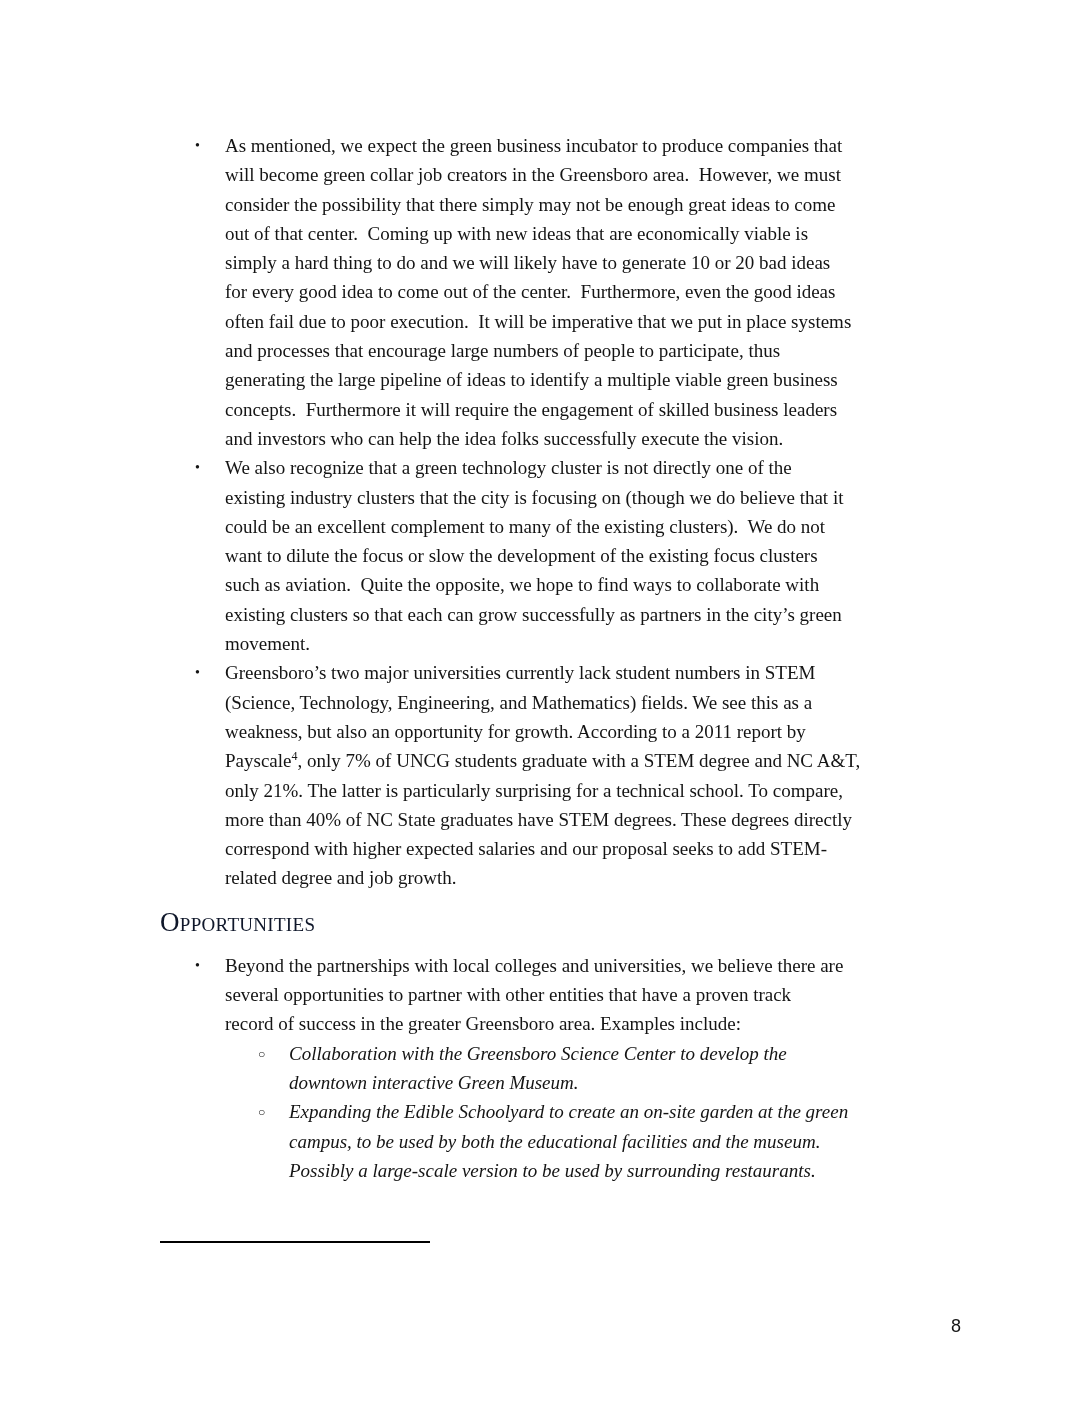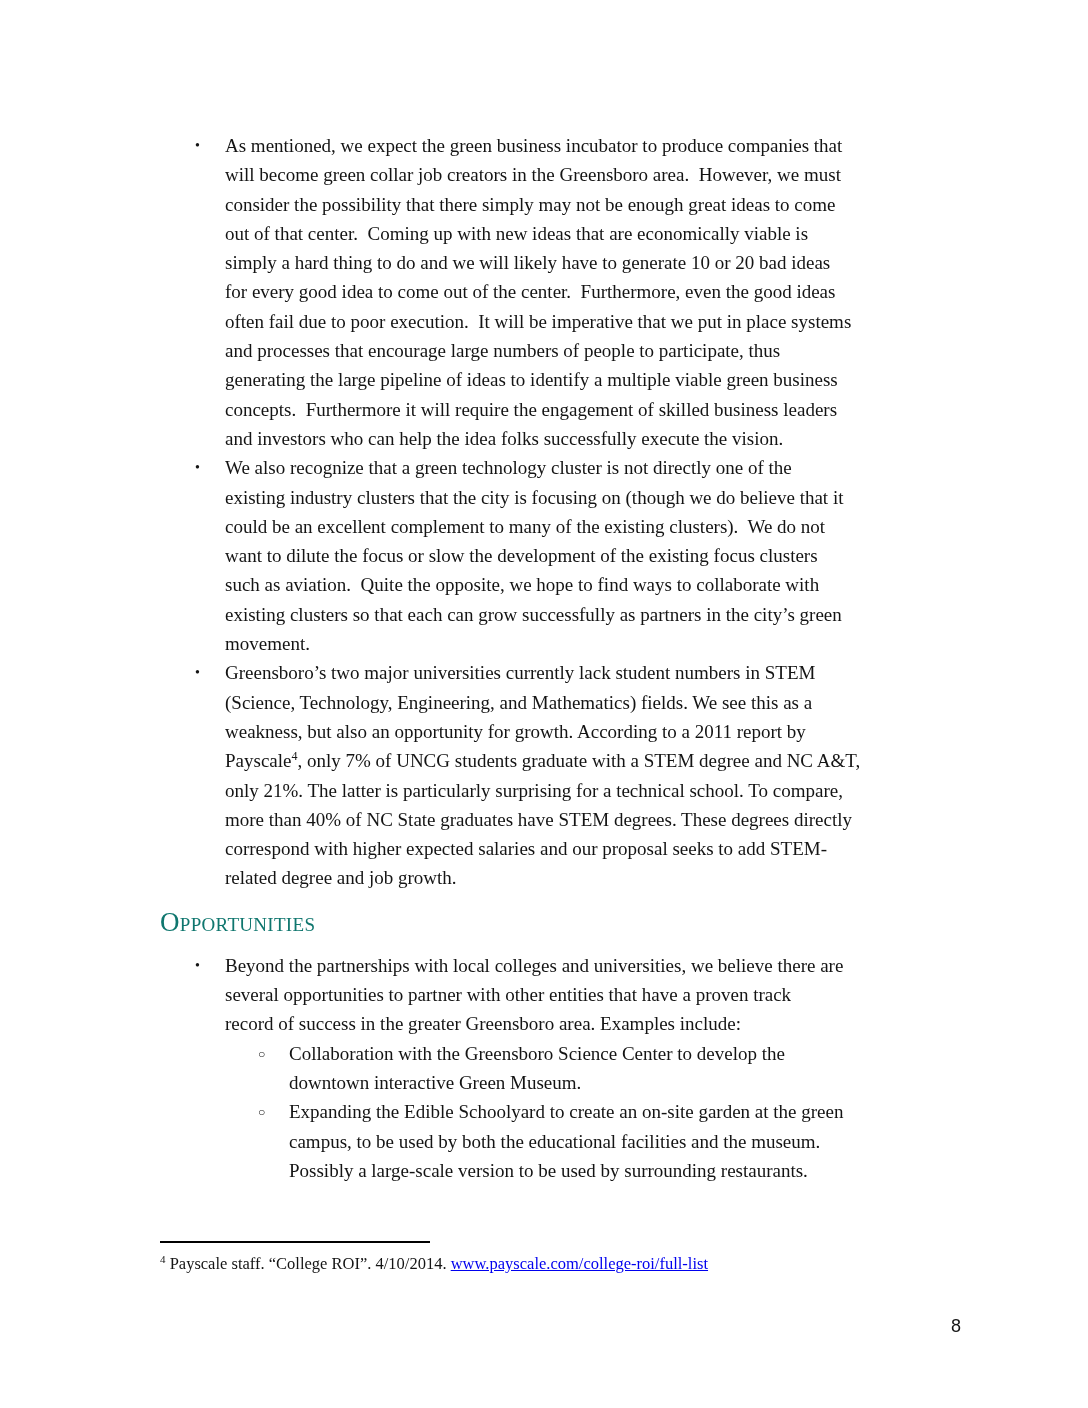--- a/index.html
+++ b/index.html
@@ -33,36 +33,36 @@
     line-height:29.3px;
   }
   
   ul.l2{list-style:none;margin:0;padding:0 0 0 64px;}
   ul.l2 > li{
     position:relative;
     font-size:19px;
     line-height:29.3px;
     width:682px;
   }
-  ul.l2 > li > .btext{white-space:pre-wrap;}
+  ul.l2 > li > .btext{white-space:pre-wrap;font-style:italic;}
   .marker2{
     position:absolute;
     left:-31px;top:1px;
     font-size:12px;
     line-height:29.3px;
   }
   sup{font-size:12px;line-height:0;vertical-align:super;}
   h2.sect{
     margin:13px 0 13px 0;
     font-weight:normal;
     font-variant:small-caps;
     font-size:27px;
     line-height:32px;
     letter-spacing:0.3px;
-    color:#0f766e;
+    color:#0f172a;
   }
   .footnote-area{margin-top:56px;}
   .footnote-rule{
     width:270px;
     border-top:2px solid #000;
     margin:0 0 9px 0;
   }
   .footnote{
     margin:0;
     font-size:16.5px;
@@ -145,19 +145,18 @@
             <span class="btext">Expanding the Edible Schoolyard to create an on-site garden at the green
 campus, to be used by both the educational facilities and the museum.
 Possibly a large-scale version to be used by surrounding restaurants.</span>
           </li>
         </ul>
       </li>
     </ul>
 
     <div class="footnote-area">
       <div class="footnote-rule"></div>
-      <p class="footnote"><sup>4</sup><span> Payscale staff. “College ROI”. 4/10/2014. </span><a>www.payscale.com/college-roi/full-list</a></p>
     </div>
 
   </div>
 
   <div class="page-number">8</div>
 </div>
 
 </body></html>

